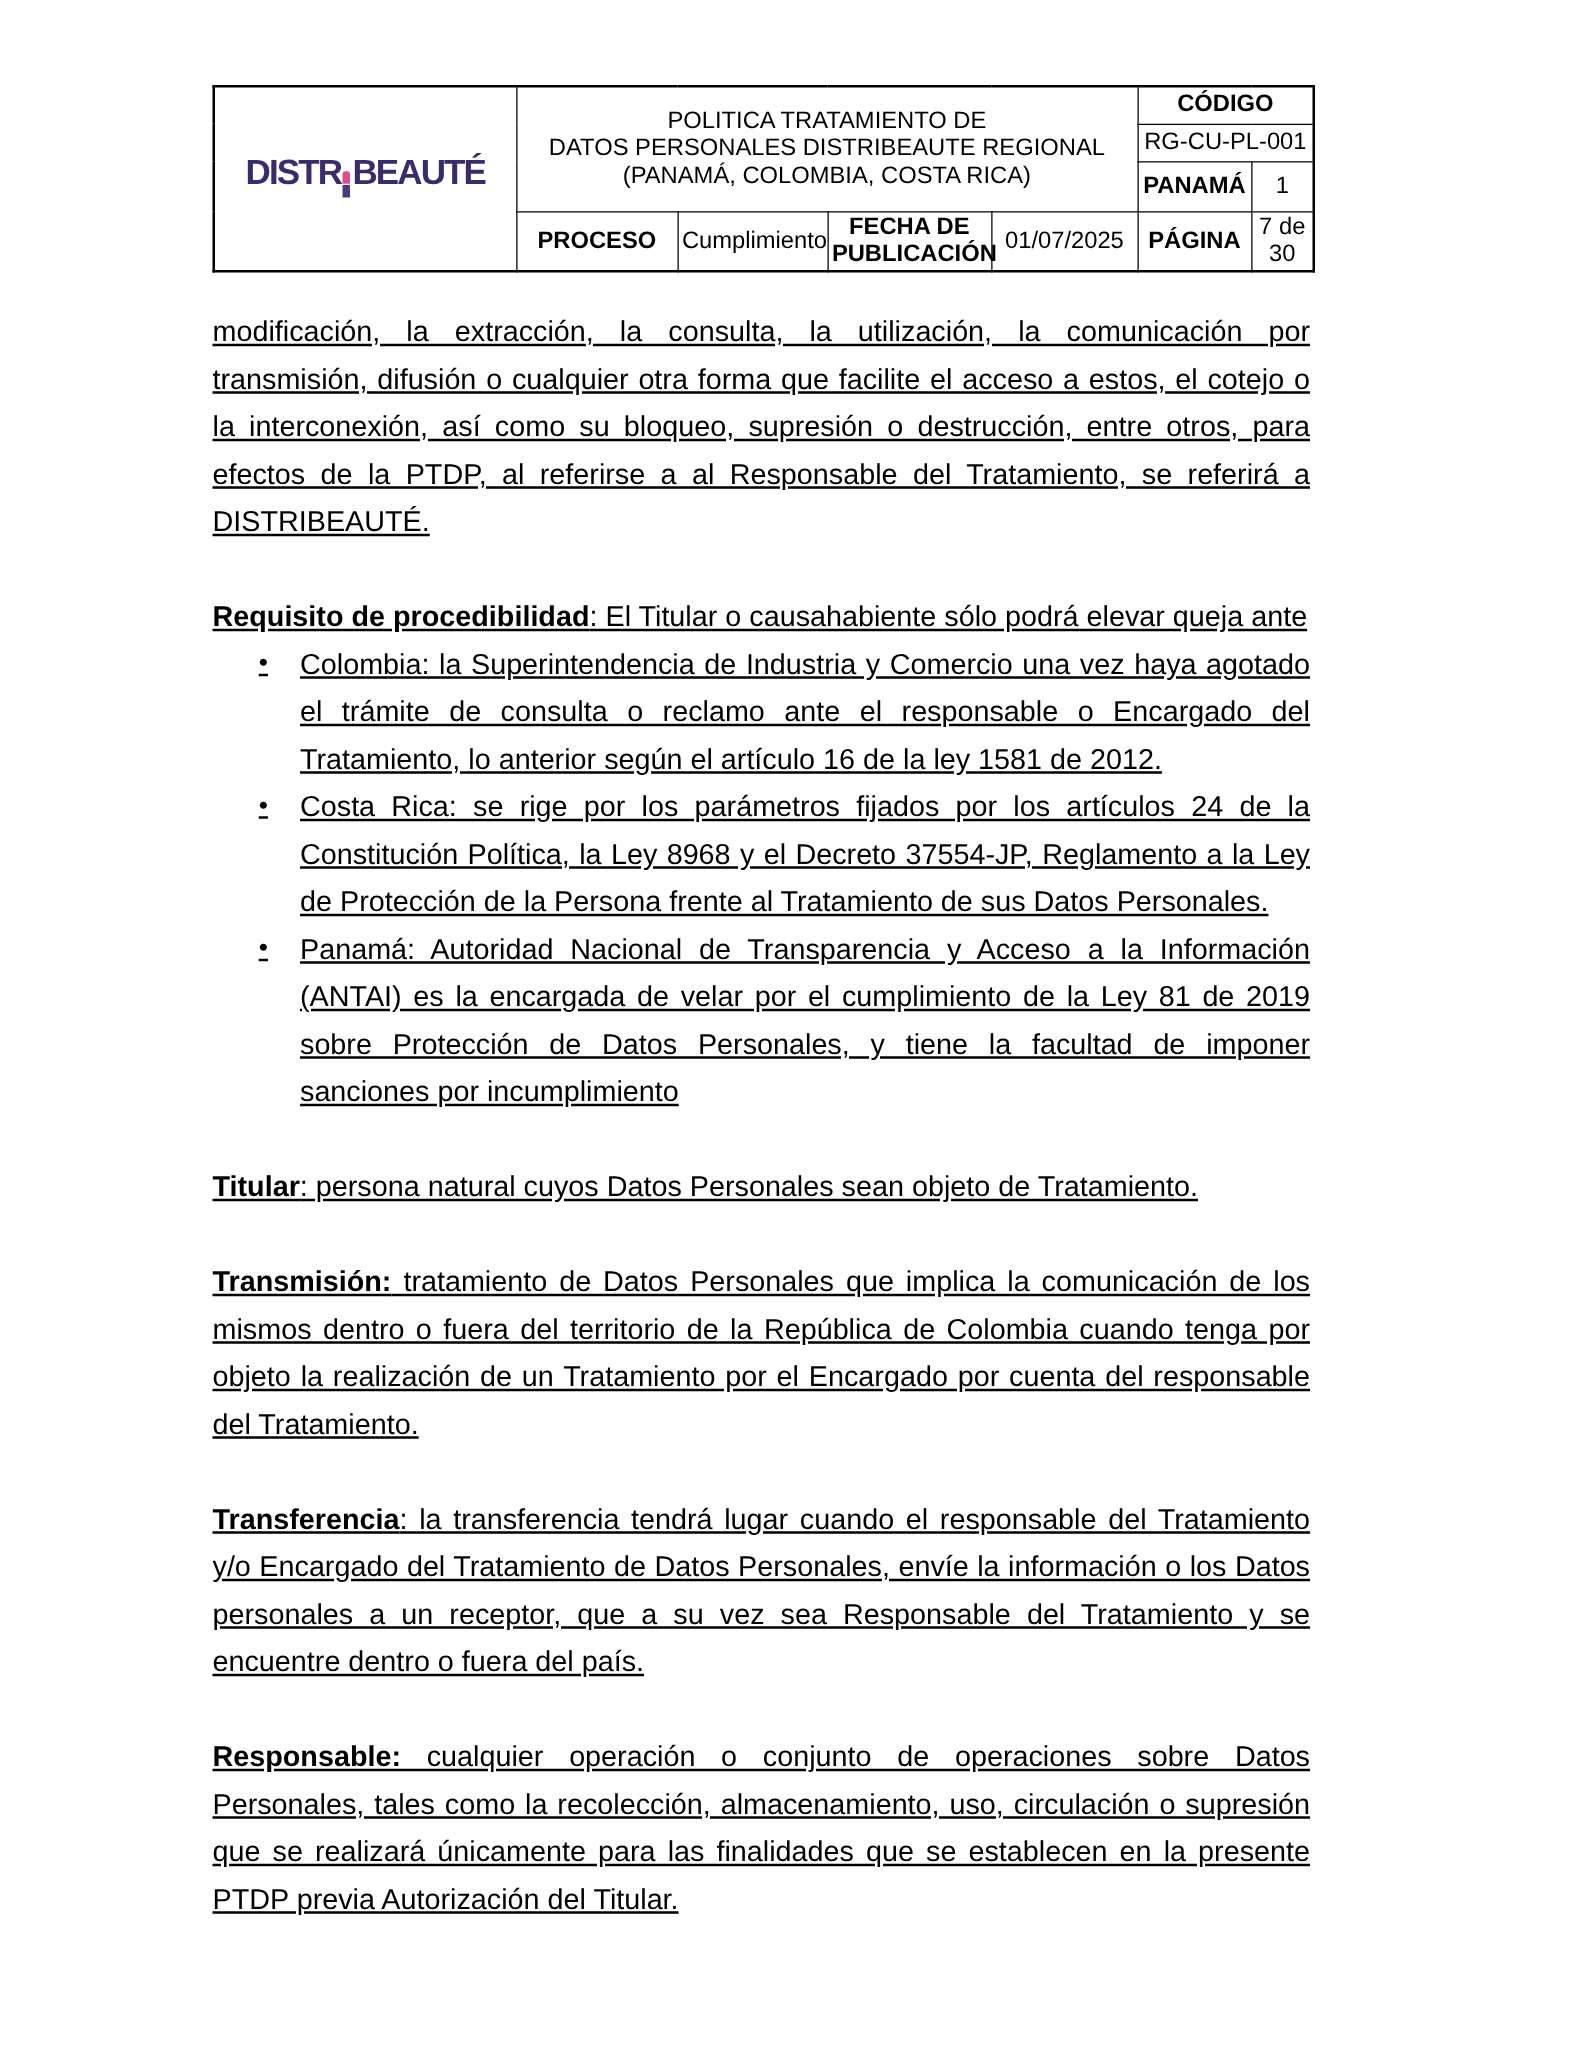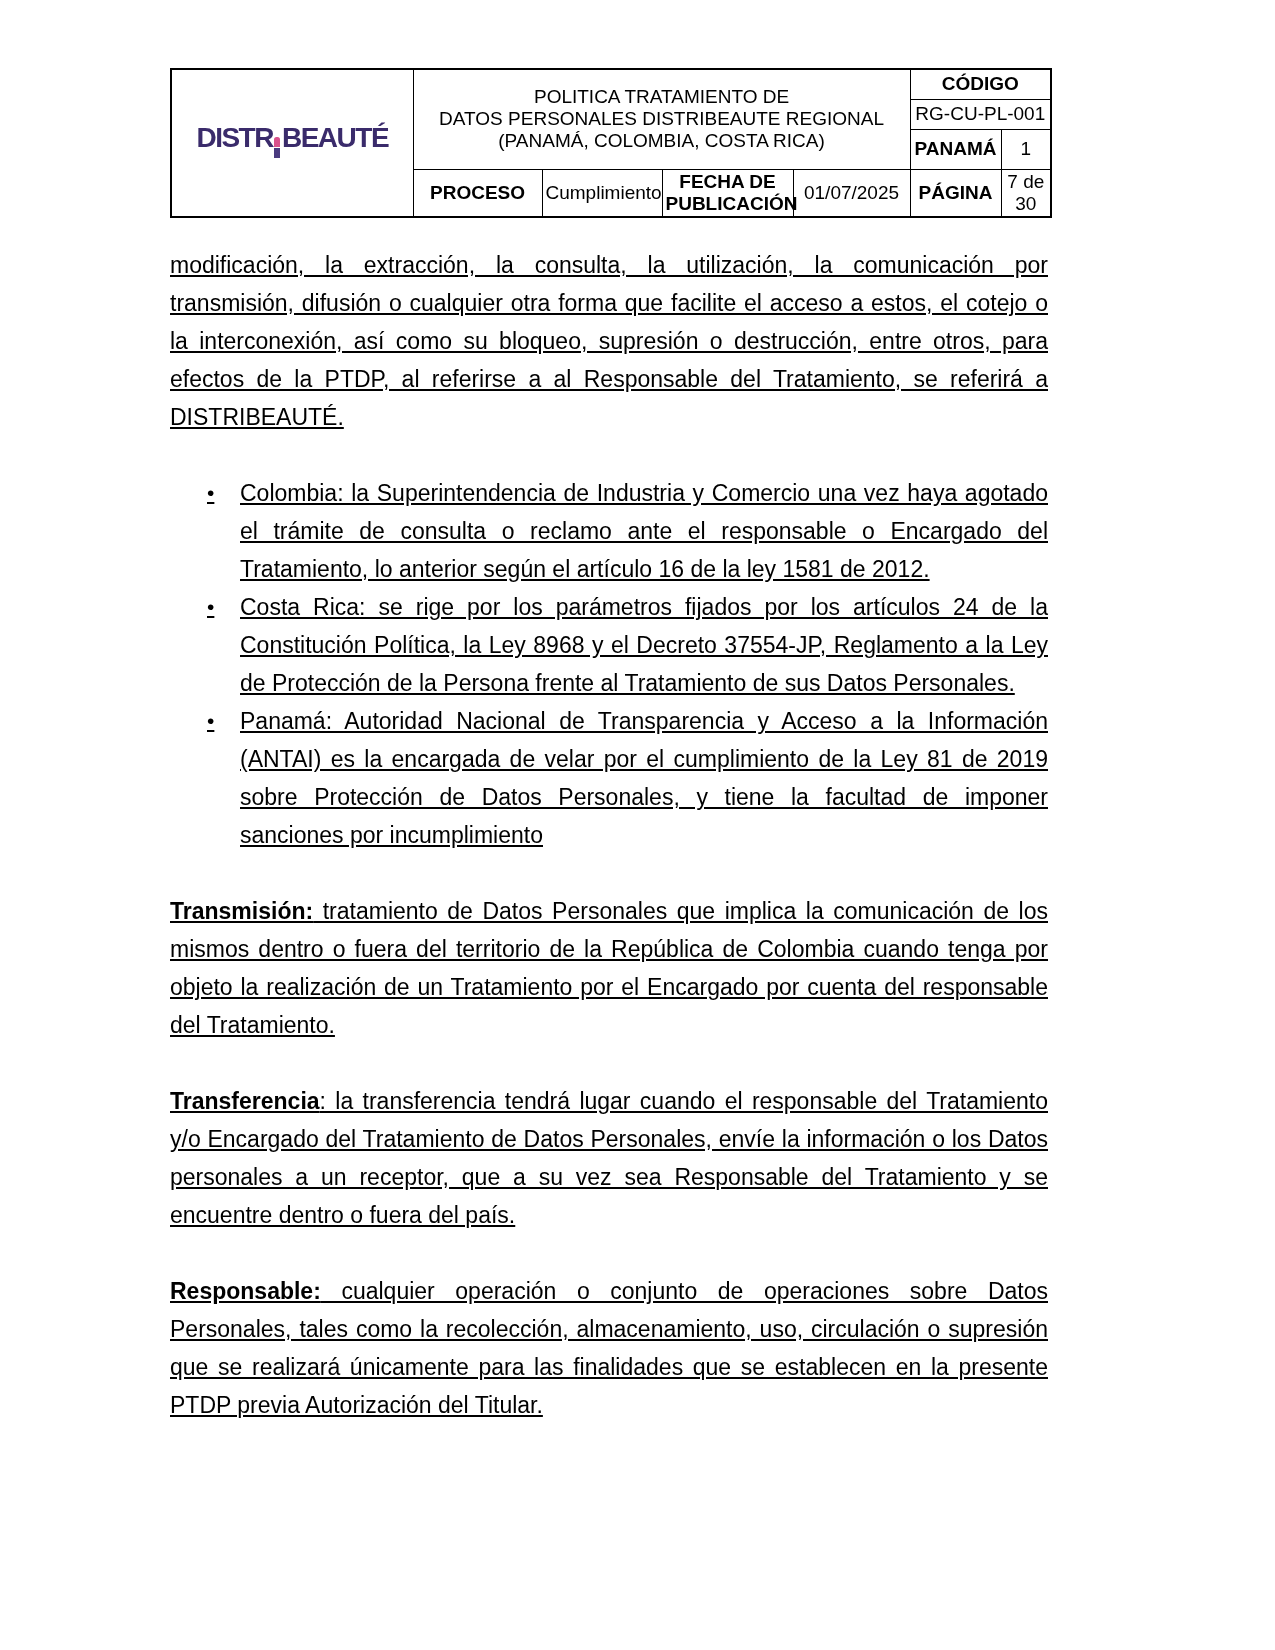--- a/index.html
+++ b/index.html
@@ -117,36 +117,38 @@
       <td class="lbl">PÁGINA</td>
       <td>7 de 30</td>
     </tr>
     </tbody>
   </table>
 
   <div class="doc-body">
 
     <p>modificación, la extracción, la consulta, la utilización, la comunicación por transmisión, difusión o cualquier otra forma que facilite el acceso a estos, el cotejo o la interconexión, así como su bloqueo, supresión o destrucción, entre otros,  para efectos de la PTDP, al referirse a al Responsable del Tratamiento, se referirá a DISTRIBEAUTÉ.</p>
 
+    <p class="no-gap"><b class="term">Requisito de procedibilidad</b><span>: El Titular o causahabiente sólo podrá elevar queja ante</span></p>
 
     <ul class="bullets">
       <li>
           <span class="marker">•</span>
           <span class="bullet-text">Colombia:  la Superintendencia de Industria y Comercio una vez haya agotado el trámite de consulta o reclamo ante el responsable o Encargado del Tratamiento, lo anterior según el artículo 16 de la ley 1581 de 2012.</span>
         </li>
       <li>
           <span class="marker">•</span>
           <span class="bullet-text">Costa Rica: se rige por los parámetros fijados por los artículos 24 de la Constitución Política, la Ley 8968 y el Decreto 37554-JP, Reglamento a la Ley de Protección de la Persona frente al Tratamiento de sus Datos Personales.</span>
         </li>
       <li>
           <span class="marker">•</span>
           <span class="bullet-text">Panamá:  Autoridad Nacional de Transparencia y Acceso a la Información (ANTAI) es la encargada de velar por el cumplimiento de la Ley 81 de 2019 sobre Protección de Datos Personales, y tiene la facultad de imponer sanciones por incumplimiento</span>
         </li>
     </ul>
 
+    <p><b class="term">Titular</b><span>: persona natural cuyos Datos Personales sean objeto de Tratamiento.</span></p>
 
     <p><b class="term">Transmisión:</b><span> tratamiento de Datos Personales que implica la comunicación de los mismos dentro o fuera del territorio de la República de Colombia cuando tenga por objeto la realización de un Tratamiento por el Encargado por cuenta del responsable del Tratamiento.</span></p>
 
     <p><b class="term">Transferencia</b><span>: la transferencia tendrá lugar cuando el responsable del Tratamiento y/o Encargado del Tratamiento de Datos Personales, envíe la información o los Datos personales a un receptor, que a su vez sea Responsable del Tratamiento y se encuentre dentro o fuera del país.</span></p>
 
     <p><b class="term">Responsable:</b><span> cualquier operación o conjunto de operaciones sobre Datos Personales, tales como la recolección, almacenamiento, uso, circulación o supresión que se realizará únicamente para las finalidades que se establecen en la presente PTDP previa Autorización del Titular.</span></p>
 
   </div>
 </div>
 

